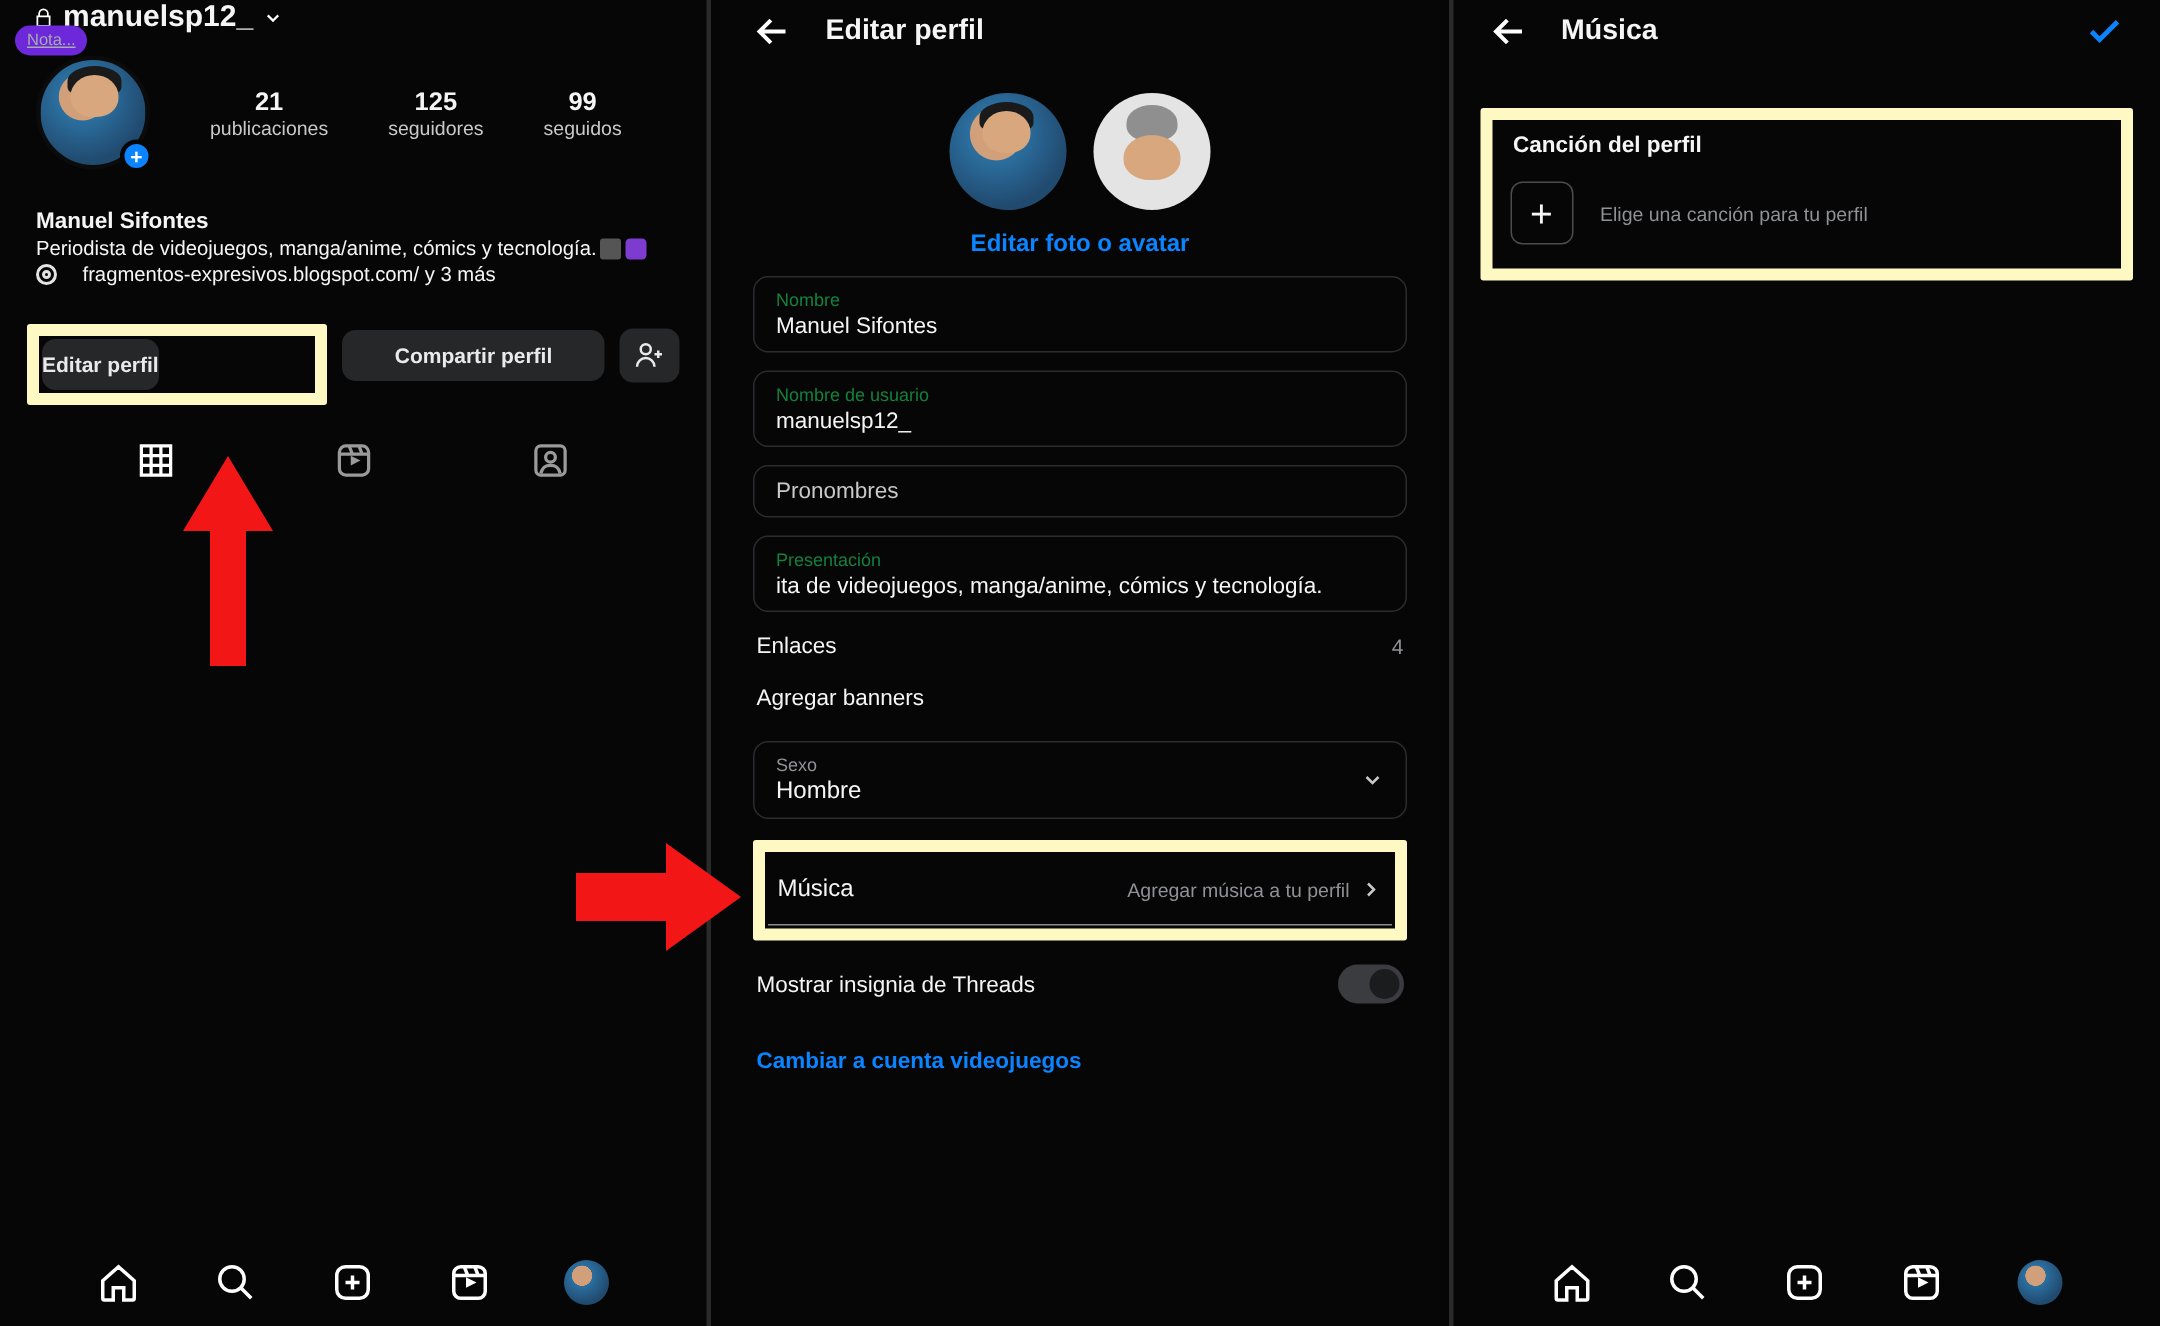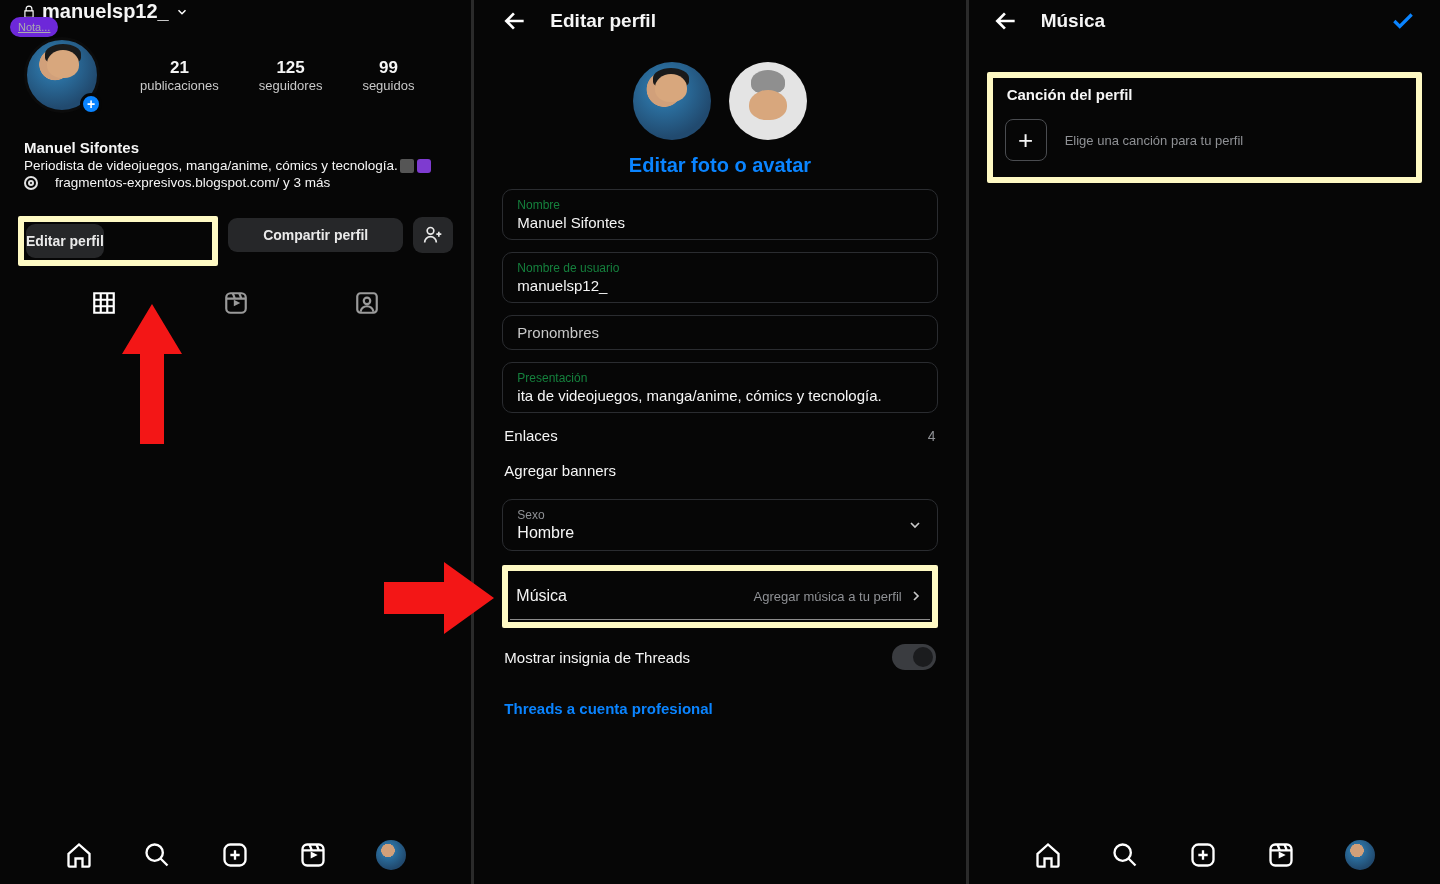--- a/index.html
+++ b/index.html
@@ -67,41 +67,41 @@
     padding: 9px 0; text-align: center; border-radius: 9px; border: none;
   }
   .btn-small {
     width: 40px; height: 36px; background: #262729; border-radius: 9px;
     display: flex; align-items: center; justify-content: center;
   }
 
   .tab-row { display: flex; justify-content: space-around; margin-top: 24px; padding: 0 20px; }
   .tab-ico { width: 26px; height: 26px; color: #fff; }
 
-  .red-box { border: 6px solid #fef9c3; border-radius: 2px; }
+  .red-box { border: 8px solid #fef9c3; border-radius: 2px; }
   .red-box-1 { margin-top: 12px; padding: 2px; width: 200px; }
   .arrow1 {
     position: absolute; left: 122px; top: 304px; width: 60px; height: 140px;
   }
 
   
   .hdr { display: flex; align-items: center; gap: 22px; font-size: 19px; font-weight: 700; padding: 8px 0 18px 0; }
   .back { width: 26px; height: 26px; }
 
   .photo-row { display: flex; justify-content: center; gap: 18px; margin-top: 10px; }
   .circ {
     width: 78px; height: 78px; border-radius: 50%; position: relative; overflow: hidden;
   }
   .circ.photo { background: radial-gradient(circle at 40% 35%, #d1a07a 25%, #2b6f9f 26%, #214a6f 70%); }
   .circ.photo::after { content:""; position:absolute; top:12px; left:22px; width:32px; height:28px; border-radius:50% 50% 45% 45%; background:#d8a77d; }
   .circ.photo::before{ content:""; position:absolute; top:6px; left:20px; width:36px; height:20px; border-radius:50% 50% 30% 30%; background:#1a1a1a; }
   .circ.av { background: #e4e4e4; }
   .circ.av::before{ content:""; position:absolute; top:8px; left:22px; width:34px; height:24px; border-radius:50% 50% 40% 40%; background:#8f8f8f; }
   .circ.av::after { content:""; position:absolute; top:28px; left:20px; width:38px; height:30px; border-radius:50% 50% 45% 45%; background:#d8a77d; }
-  .edit-link { text-align: center; color: #0a84ff; font-size: 20px; font-weight: 600; margin-top: 14px; }
+  .edit-link { text-align: center; color: #0a84ff; font-size: 16px; font-weight: 600; margin-top: 14px; }
 
   .field {
     border: 1px solid #2a2c30; border-radius: 10px; padding: 8px 14px; margin-top: 12px;
     display: flex; flex-direction: column; gap: 2px;
   }
   .field .lbl-s { color: #15803d; font-size: 12px; }
   .field .val { font-size: 15px; }
   .field.single .lbl-s { font-size: 15px; color:#c9c9c9; }
 
   .row-plain {
@@ -314,21 +314,21 @@
 
   <svg class="arrow2" viewBox="0 0 110 80">
     <path fill="#f31616" d="M0 24 H60 V4 L110 40 L60 76 V56 H0 Z"></path>
   </svg>
 
   <div class="toggle-row">
     <span>Mostrar insignia de Threads</span>
     <div class="toggle"></div>
   </div>
 
-  <div class="link-blue">Threads a cuenta profesional</div>
+  <div class="link-blue">Cambiar a cuenta videojuegos</div>
 </div>
 
 <div class="panel panel3">
   <div class="p3-hdr">
     <div class="l">
       <svg class="back" viewBox="0 0 24 24">
           <path fill="none" stroke="#fff" stroke-width="2.5" d="M20 12H4m7-7l-7 7 7 7"></path>
         </svg>
       <span>Música</span>
     </div>

